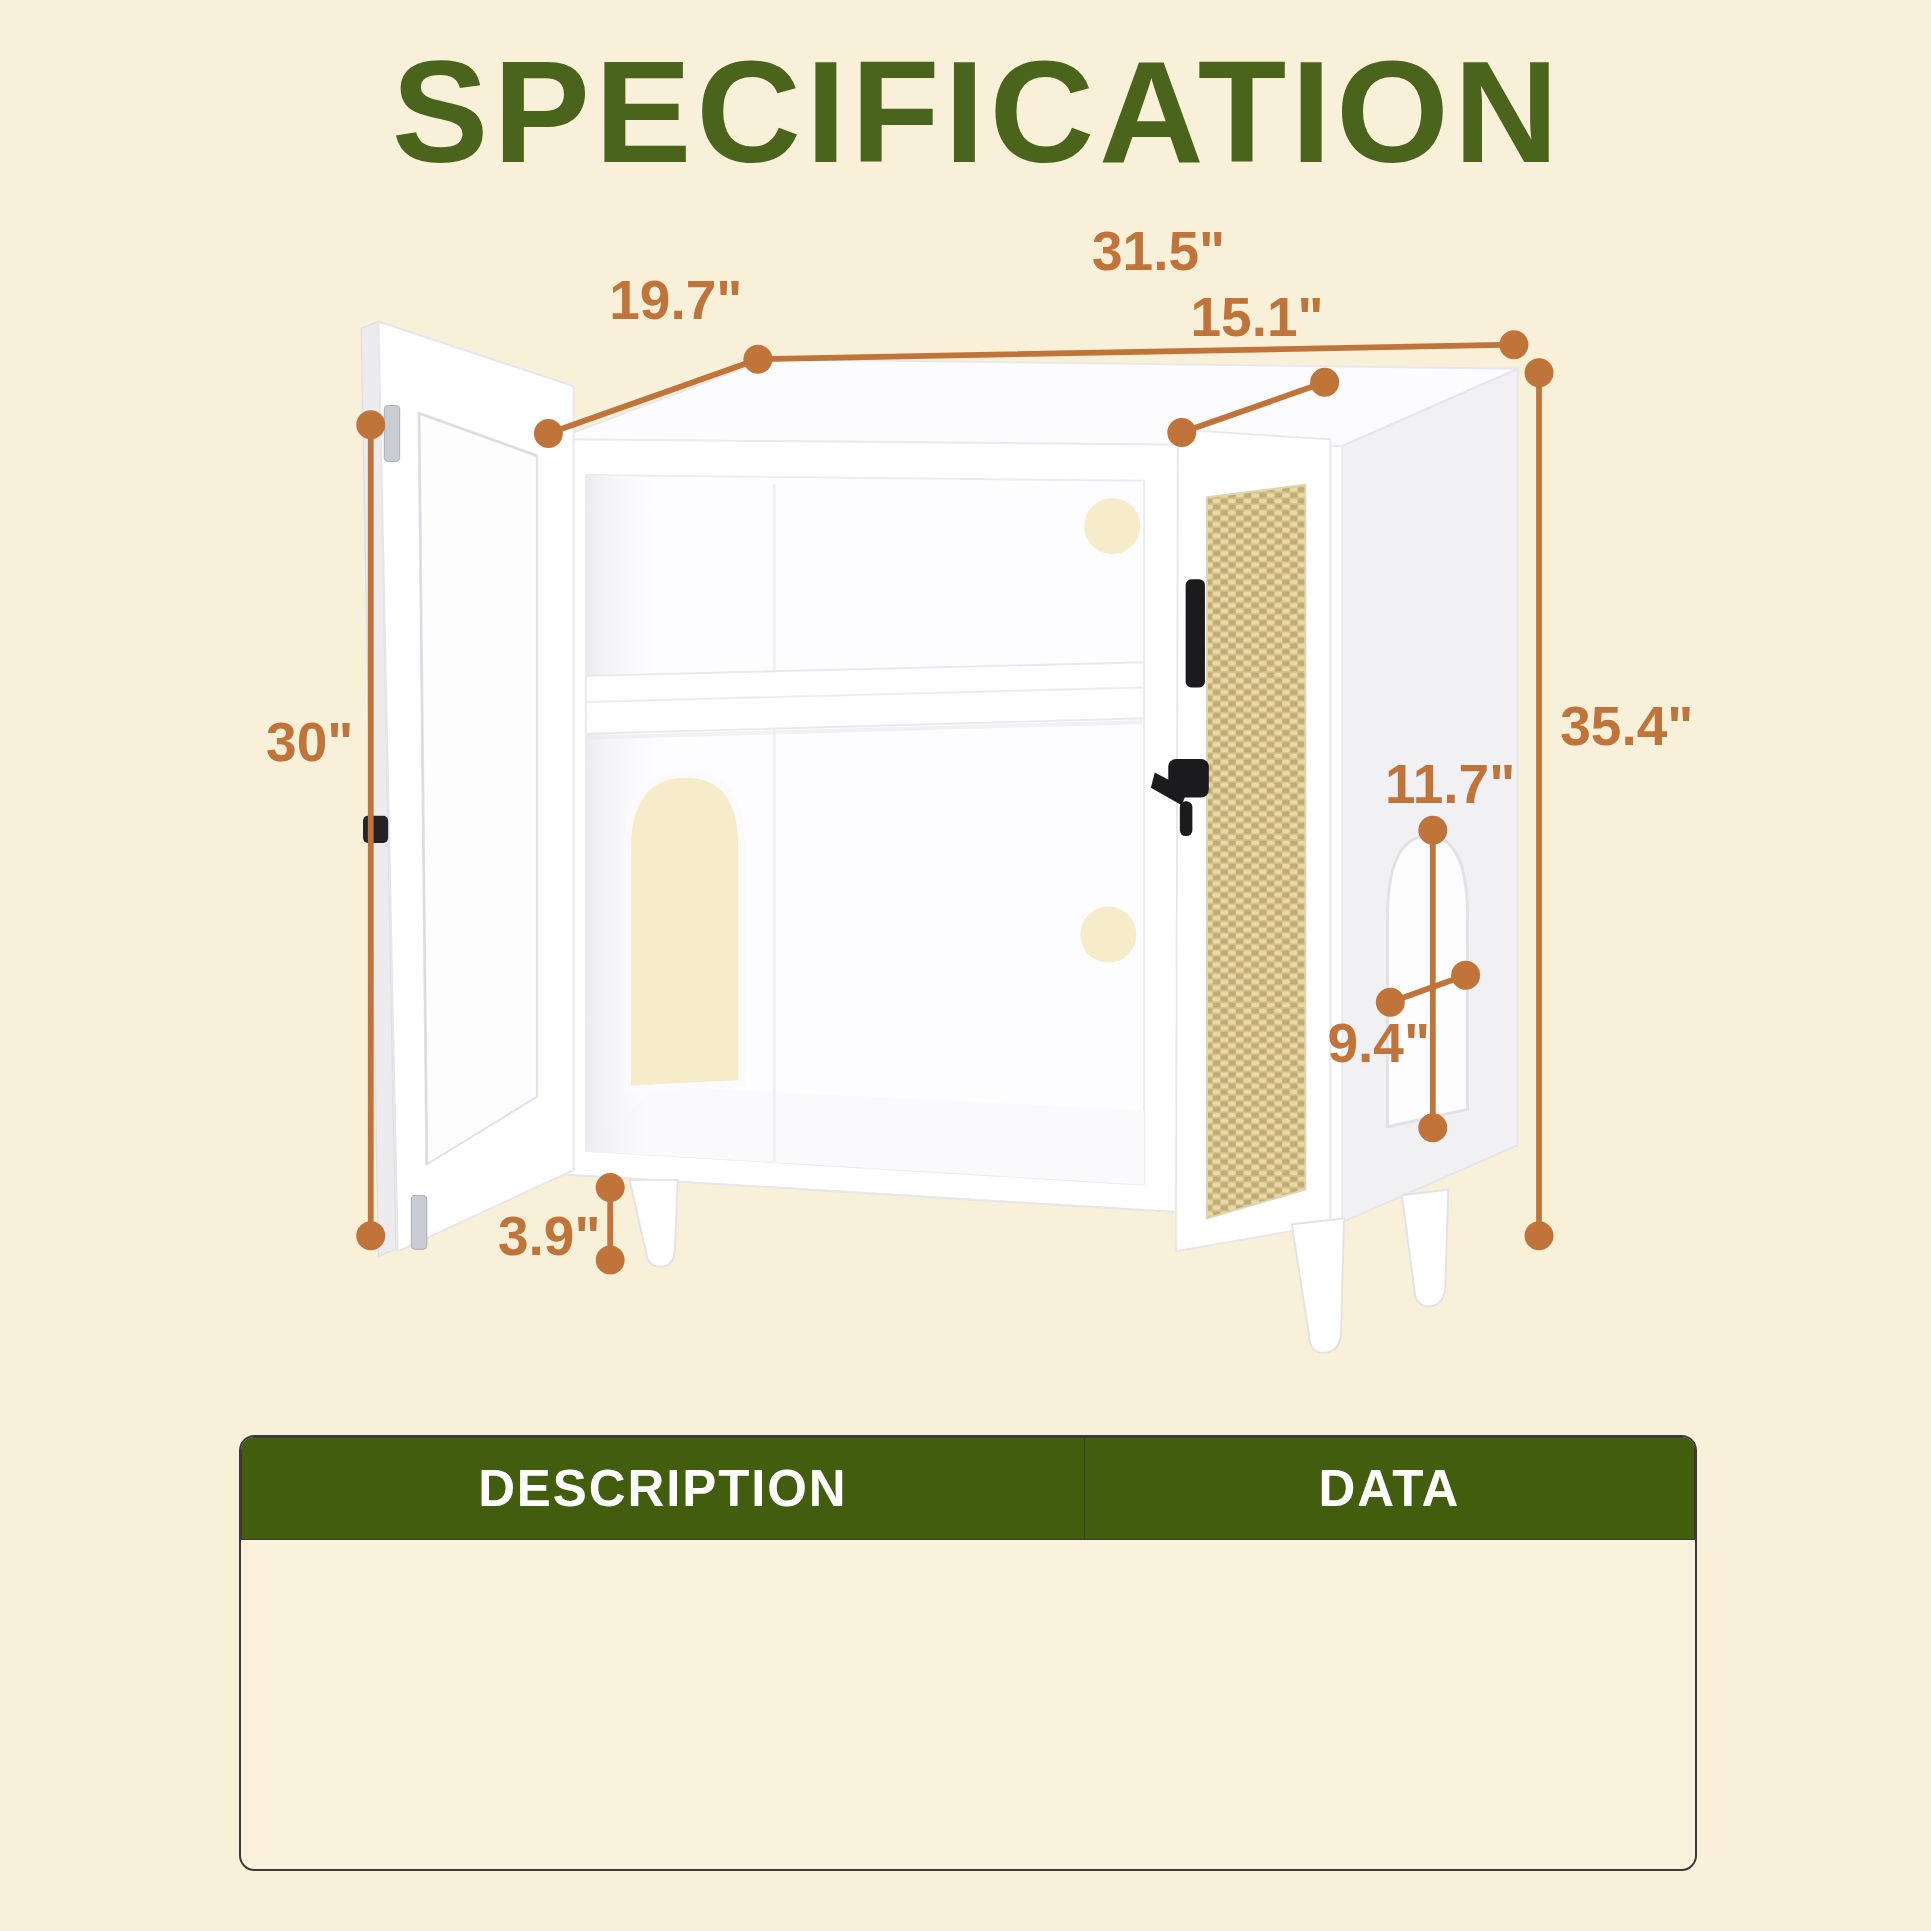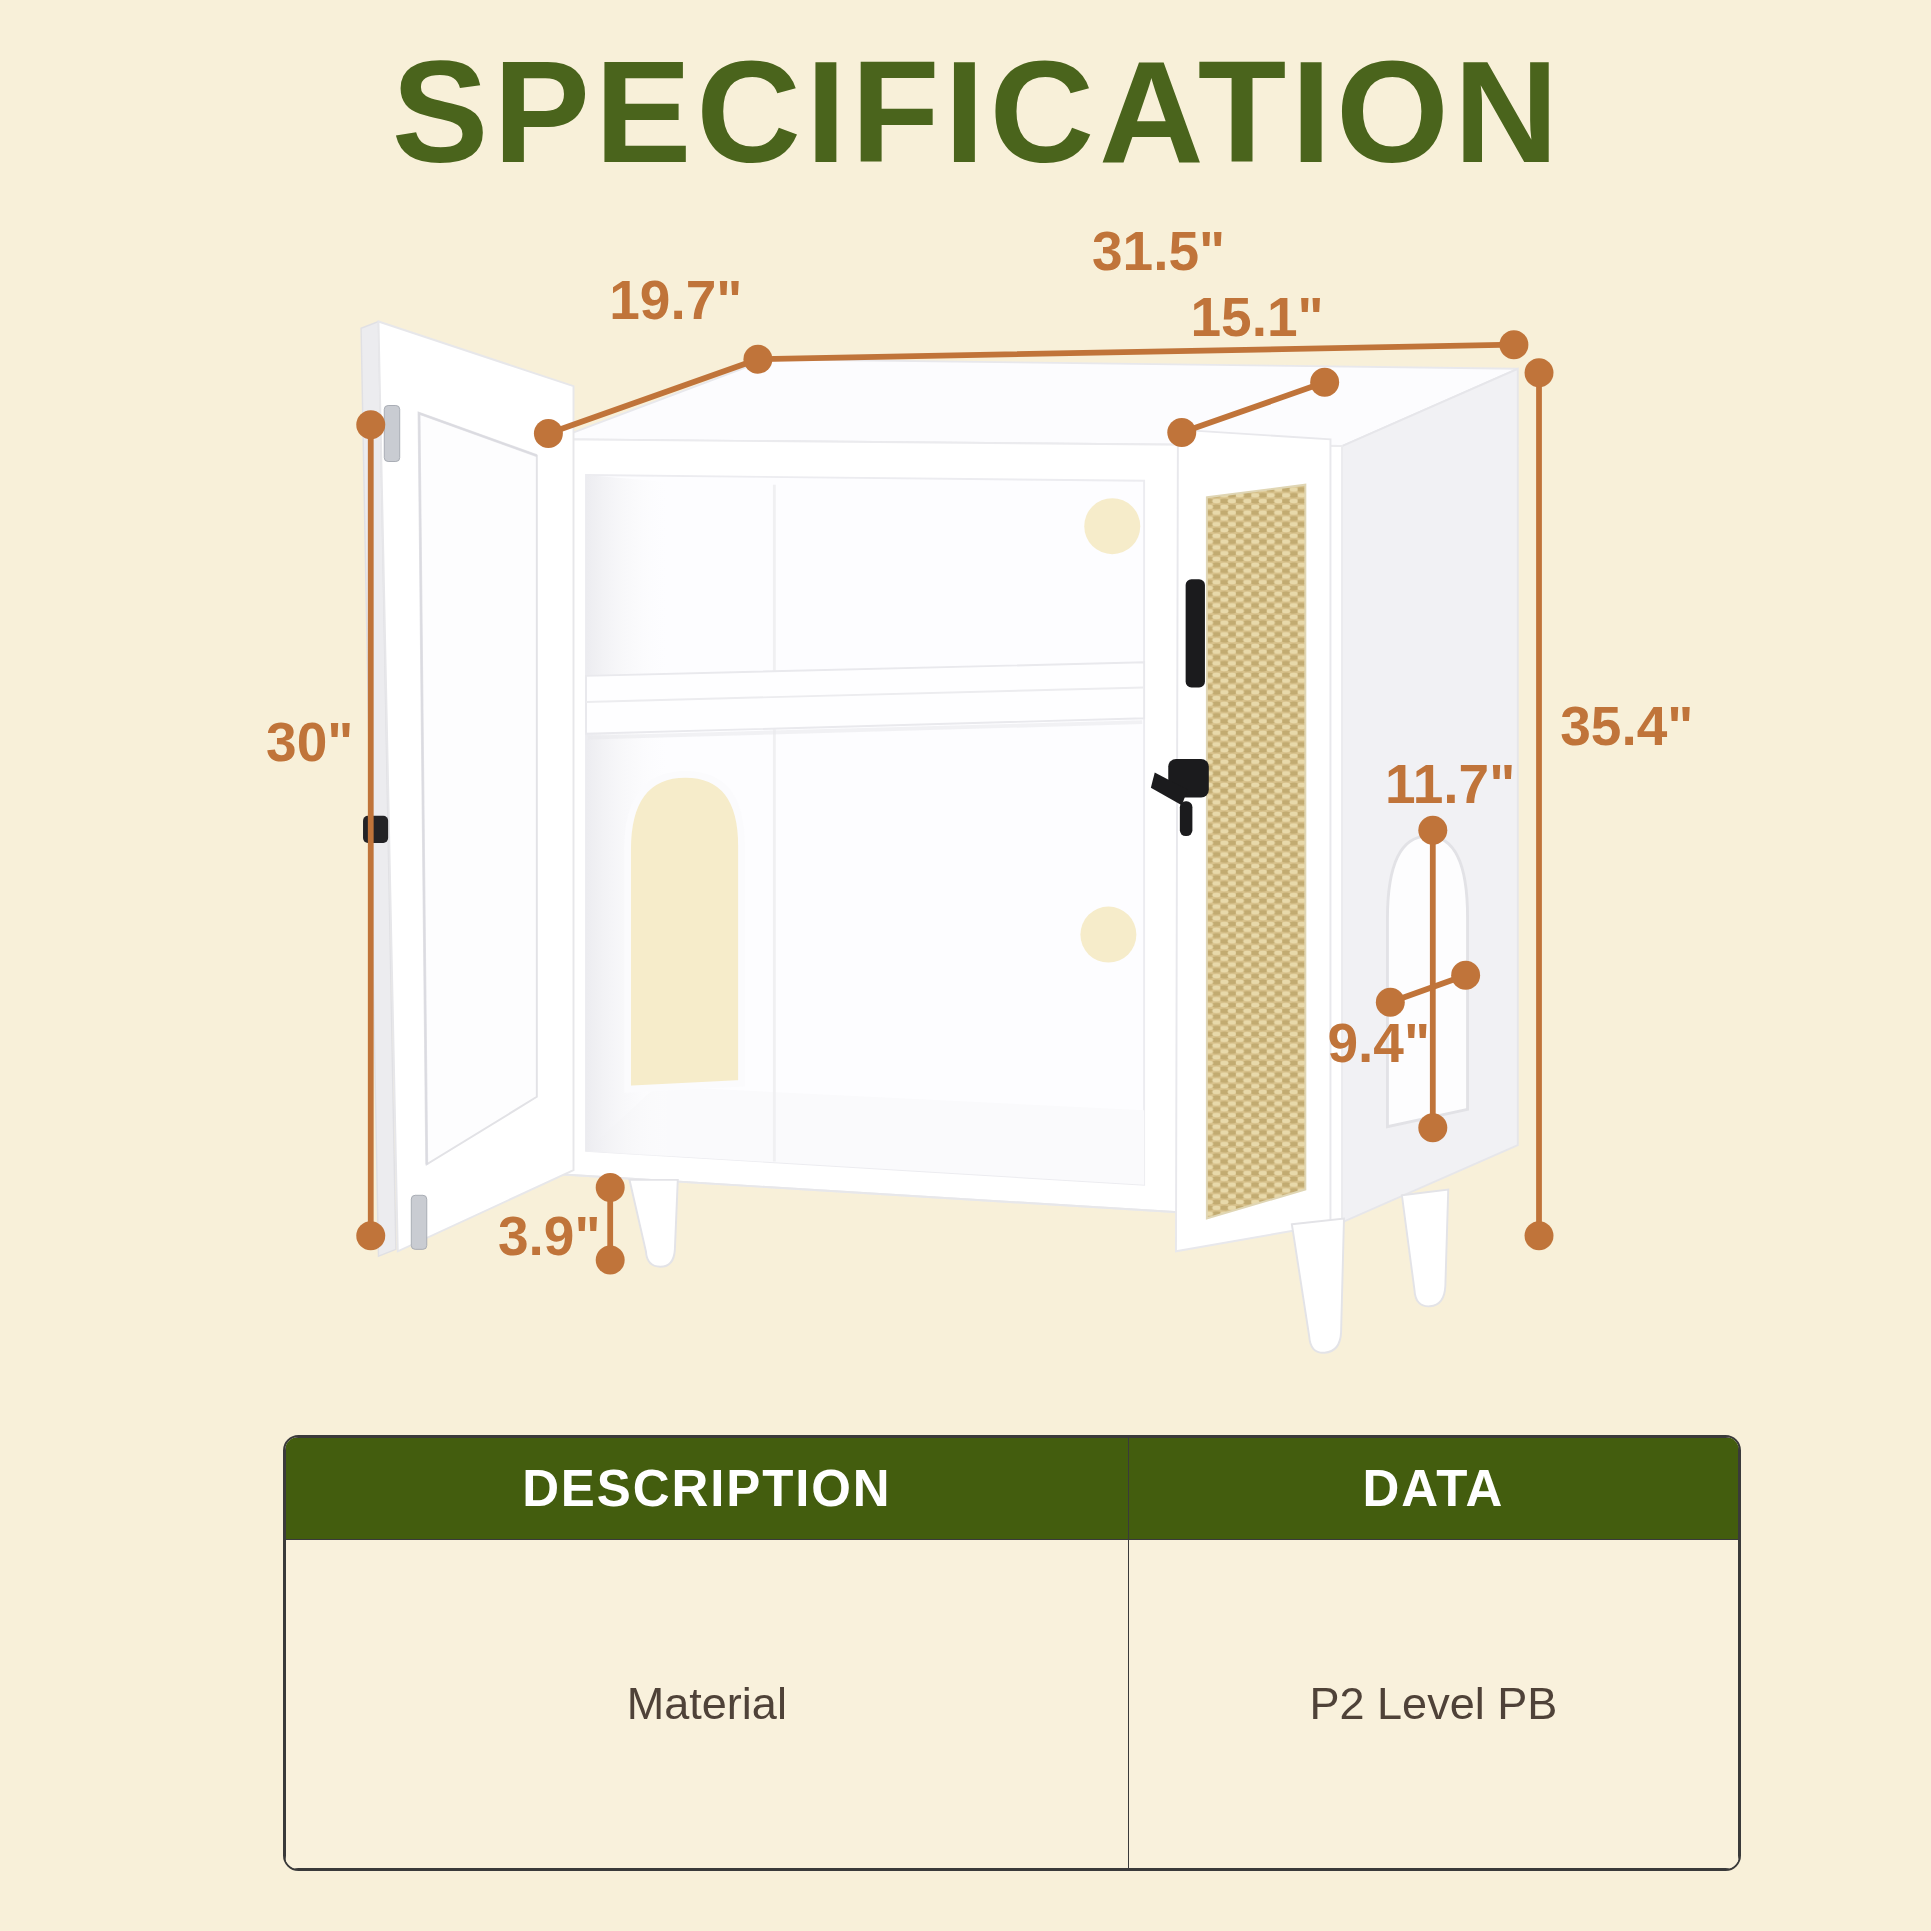--- a/index.html
+++ b/index.html
@@ -16,21 +16,21 @@
     margin:12px;
   }
   .diagram-svg{position:absolute;left:0;top:0;}
   .dim-text{
     font-family:"Liberation Sans", sans-serif;
     font-weight:bold;font-size:57px;fill:#c0743a;
   }
   .spec-table-wrap{
     position:absolute;left:239px;top:1435px;width:1458px;height:436px;
     border:2.9px solid #3a3a3a;border-radius:15.4px;overflow:hidden;
-    box-sizing:border-box;background:#f9f1dc;margin-left:44px;
+    box-sizing:border-box;background:#f9f1dc;
   }
   table.spec{
     width:100%;height:100%;border-collapse:collapse;table-layout:fixed;
   }
   table.spec th, table.spec td{
     border:1.9px solid #3a3a3a;text-align:center;vertical-align:middle;
     padding:0;
   }
   table.spec th{
     background:#435d0e;color:#ffffff;
@@ -170,20 +170,16 @@
         <col class="c1">
         <col class="c2">
       </colgroup>
     <thead>
       <tr>
         <th>DESCRIPTION</th>
         <th>DATA</th>
       </tr>
     </thead>
     <tbody>
-      <tr>
-        <td>Material</td>
-        <td>P2 Level PB</td>
-      </tr>
     </tbody>
   </table>
 </div>
 
 
 </body></html>

